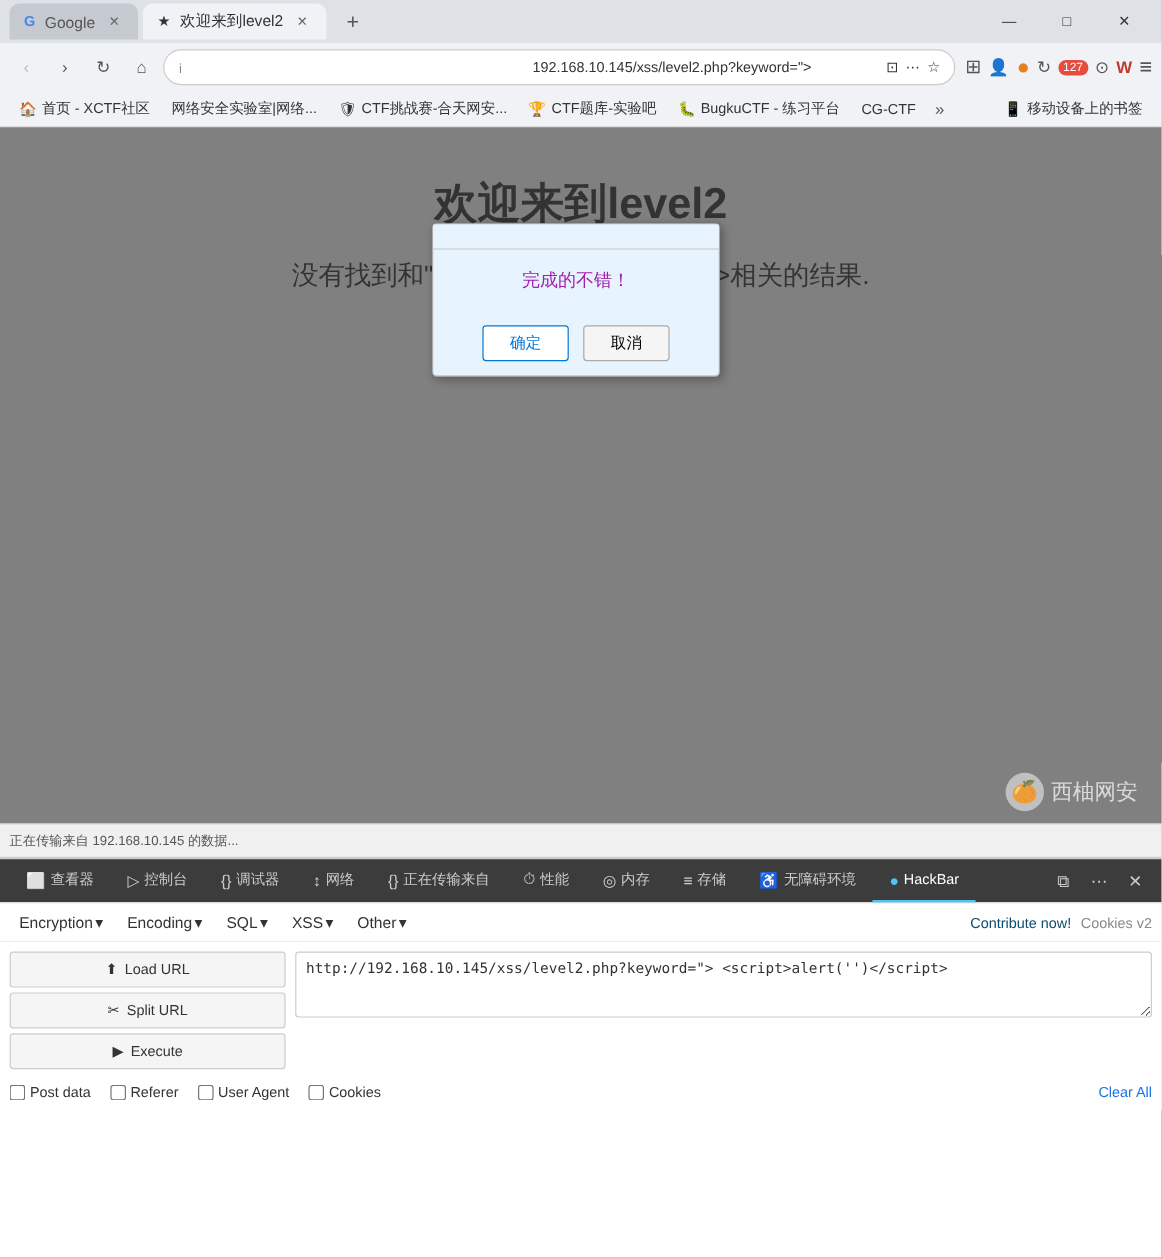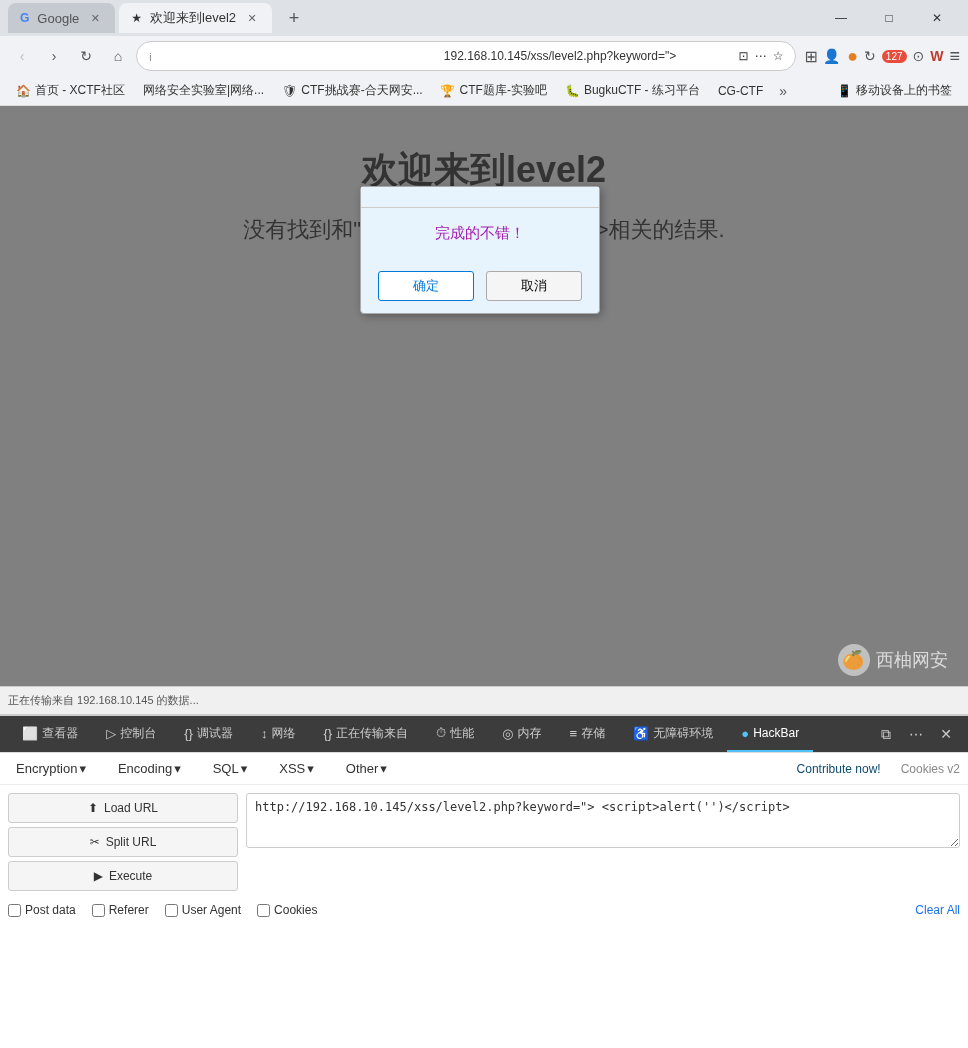--- a/index.html
+++ b/index.html
@@ -27,38 +27,38 @@
 
     
     .page-content { width: 100%; background: #808080; display: flex; flex-direction: column; align-items: center; padding-top: 40px; position: relative; }
     .page-title { font-size: 36px; font-weight: bold; color: #333; margin-bottom: 20px; }
     .page-subtitle { font-size: 22px; color: #333; margin-bottom: 30px; }
     .search-input-box { width: 160px; height: 28px; border: 1px solid #aaa; background: #fff; margin-bottom: 20px; }
     .dialog { position: absolute; background: #e8f4fd; border: 1px solid #aaa; border-radius: 4px; box-shadow: 2px 2px 8px rgba(0,0,0,0.3); width: 240px; }
     .dialog-header { background: #e8f4fd; padding: 12px 16px 8px; border-bottom: 1px solid #ccc; }
     .dialog-body { padding: 16px; text-align: center; font-size: 15px; color: #a21caf; }
     .dialog-footer { display: flex; justify-content: center; gap: 12px; padding: 12px 16px; }
-    .dialog-btn { width: 96px; height: 30px; border: 1px solid #aaa; background: #f5f5f5; border-radius: 3px; cursor: pointer; font-size: 13px; font-family: 'Microsoft YaHei', Arial, sans-serif; }
+    .dialog-btn { width: 72px; height: 30px; border: 1px solid #aaa; background: #f5f5f5; border-radius: 3px; cursor: pointer; font-size: 13px; font-family: 'Microsoft YaHei', Arial, sans-serif; }
     .dialog-btn.primary { background: #fff; border-color: #0078d7; color: #0078d7; }
 
     
     .status-bar { height: 28px; background: #f0f0f0; border-top: 1px solid #ccc; display: flex; align-items: center; padding: 0 8px; font-size: 11px; color: #555; }
 
     
     .devtools { width: 100%; background: #f5f5f5; border-top: 2px solid #ccc; }
     .devtools-tabs { display: flex; align-items: center; height: 36px; background: #3c3c3c; padding: 0 8px; gap: 0; }
     .devtools-tab { height: 36px; padding: 0 14px; display: flex; align-items: center; font-size: 12px; color: #ccc; cursor: pointer; border-bottom: 2px solid transparent; gap: 4px; }
     .devtools-tab.active { color: #fff; border-bottom-color: #4fc3f7; }
     .devtools-tab-icon { font-size: 13px; }
     .devtools-actions { margin-left: auto; display: flex; gap: 2px; }
     .devtools-action-btn { width: 28px; height: 28px; display: flex; align-items: center; justify-content: center; border-radius: 3px; color: #ccc; cursor: pointer; font-size: 14px; }
 
     
     .hackbar { background: #fff; border-top: 1px solid #ddd; }
-    .hackbar-menu { display: flex; align-items: center; height: 32px; padding: 0 8px; gap: 16px; background: #fff; border-bottom: 1px solid #eee; }
+    .hackbar-menu { display: flex; align-items: center; height: 32px; padding: 0 8px; gap: 4px; background: #fff; border-bottom: 1px solid #eee; }
     .hackbar-menu-item { padding: 2px 8px; font-size: 13px; color: #333; cursor: pointer; display: flex; align-items: center; gap: 2px; border-radius: 3px; }
     .hackbar-contribute { margin-left: auto; font-size: 12px; color: #0c4a6e; }
     .hackbar-version { font-size: 12px; color: #888; margin-left: 4px; }
 
     .hackbar-body { display: flex; gap: 8px; padding: 8px; background: #fff; }
     .hackbar-buttons { display: flex; flex-direction: column; gap: 4px; width: 230px; flex-shrink: 0; }
     .hackbar-btn { height: 30px; background: #f5f5f5; border: 1px solid #ccc; border-radius: 3px; cursor: pointer; font-size: 12px; font-family: 'Microsoft YaHei', Arial, sans-serif; display: flex; align-items: center; justify-content: center; gap: 6px; color: #333; }
     .hackbar-url-area { flex: 1; }
     .hackbar-url-input { width: 100%; min-height: 55px; border: 1px solid #ccc; border-radius: 3px; padding: 6px 8px; font-size: 12px; font-family: monospace; resize: vertical; color: #333; outline: none; }
     .hackbar-footer { display: flex; align-items: center; padding: 4px 8px 8px; gap: 16px; background: #fff; }

